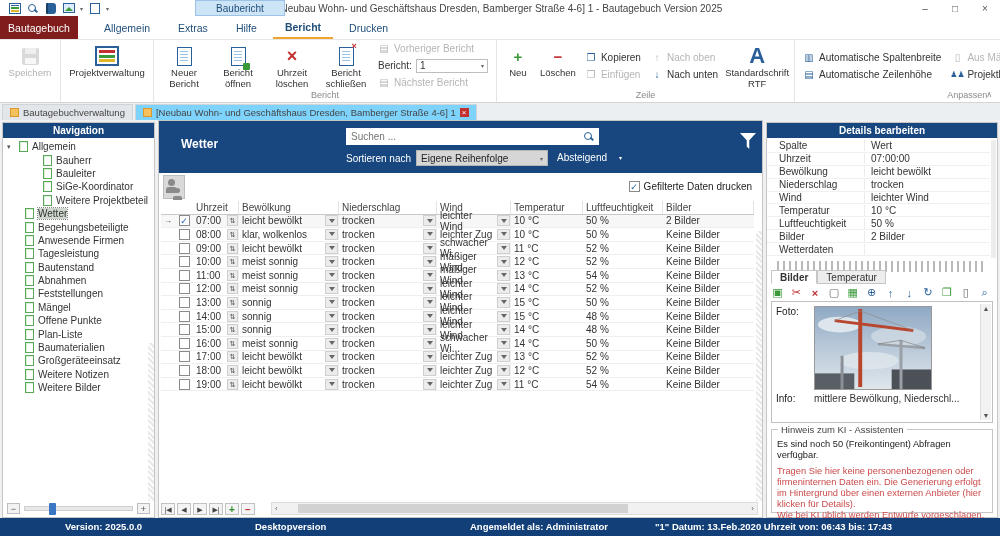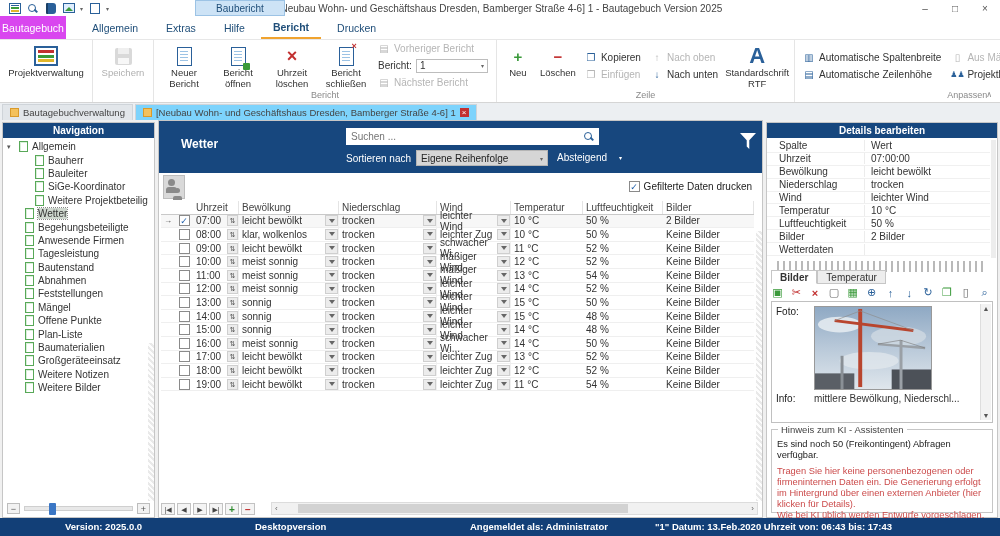--- a/index.html
+++ b/index.html
@@ -20,21 +20,21 @@
   .ic-pic::after { content:""; position:absolute; left:1px; bottom:1px; border-left:4px solid transparent; border-right:4px solid transparent; border-bottom:4px solid #3a9a3a; }
   .ic-clip { width:10px; height:11px; border:1px solid #2a6099; background:#fff; }
   .qdrop { font-size:6px; color:#666; }
   .ctxtab { position:absolute; left:195px; top:0; width:90px; height:16px; background:#cde3f6; border:1px solid #9cc3e5; color:#1f4e79; display:flex; align-items:center; justify-content:center; font-size:10px; }
   .wtitle { position:absolute; left:0; right:0; top:0; height:16px; display:flex; align-items:center; justify-content:center; font-size:10px; color:#444; pointer-events:none; }
   .wctrls { position:absolute; right:0; top:0; height:16px; display:flex; }
   .wbtn { width:30px; height:16px; display:flex; align-items:center; justify-content:center; color:#555; font-size:10px; }
 
   
   .menubar { position:absolute; left:0; top:16px; width:1000px; height:24px; background:#fff; display:flex; align-items:stretch; border-bottom:1px solid #e7e7e7; }
-  .appbtn { width:66px; background:#d946ef; color:#fff; display:flex; align-items:center; justify-content:center; font-size:10.5px; }
+  .appbtn { width:78px; background:#7f1d1d; color:#fff; display:flex; align-items:center; justify-content:center; font-size:10.5px; }
   .mtabs { display:flex; align-items:stretch; margin-left:14px; gap:4px; }
   .mtab { padding:0 12px; display:flex; align-items:center; color:#1f4e79; font-size:10.5px; }
   .mtab.active { font-weight:bold; border-bottom:2px solid #f0a32f; }
 
   
   .ribbon { position:absolute; left:0; top:40px; width:1000px; height:63px; background:#fff; border-bottom:1px solid #d5d5d5; display:flex; }
   .rgroup { display:flex; flex-direction:column; border-right:1px solid #e5e5e5; padding:1px 3px 0 3px; }
   .rgc { flex:1; display:flex; align-items:stretch; }
   .rgl { height:12px; font-size:9px; color:#8a8a8a; text-align:center; line-height:11px; }
   .bigbtn { width:54px; display:flex; flex-direction:column; align-items:center; padding-top:3px; }
@@ -76,21 +76,21 @@
   .main { position:absolute; left:0; top:120px; width:1000px; height:398px; }
   .panel { position:absolute; background:#fff; border:1px solid #c6c6c6; }
   .bluehdr { background:#17477e; color:#fff; font-weight:bold; text-align:center; }
 
   
   .nav { left:2px; top:2px; width:153px; height:396px; }
   .navhdr { height:15px; font-size:10px; line-height:15px; }
   .ntree { position:absolute; top:17px; left:0; right:6px; bottom:16px; overflow:hidden; }
   .nitem { height:13.4px; display:flex; align-items:center; gap:4px; padding-left:22px; color:#333; white-space:nowrap; }
   .nitem.root { padding-left:4px; }
-  .nitem.child { padding-left:32px; }
+  .nitem.child { padding-left:40px; }
   .chev { font-size:7px; color:#555; width:8px; }
   .nico { width:9px; height:11px; background:#fff; border:1px solid #58a858; box-shadow:inset 1px 1px 0 #d9f0d9; flex:none; }
   .nitem.sel .lbl { background:#cfd8cf; outline:1px dotted #888; }
   .navscroll { position:absolute; right:0; top:220px; bottom:16px; width:6px; background:repeating-linear-gradient(45deg,#e9e9e9 0 2px,#fdfdfd 2px 4px); }
   .navslider { position:absolute; left:4px; right:4px; bottom:2px; height:13px; display:flex; align-items:center; gap:4px; }
   .zbtn { width:13px; height:11px; border:1px solid #bdbdbd; background:#f2f2f2; text-align:center; line-height:10px; font-size:9px; color:#555; }
   .ztrack { flex:1; height:5px; background:#e8e8e8; border:1px solid #cfcfcf; position:relative; }
   .zthumb { position:absolute; left:22%; top:-4px; width:7px; height:12px; background:#3a76c4; border-radius:1px; }
 
   
@@ -219,40 +219,40 @@
         <div class="mtab">Extras</div>
         <div class="mtab">Hilfe</div>
         <div class="mtab active">Bericht</div>
         <div class="mtab">Drucken</div>
       </div>
   </div>
 
   <div class="ribbon">
     <div class="rgroup">
       <div class="rgc">
+        <div class="bigbtn dis">
+          <span class="bicon">
+              <span class="ic-save"></span>
+            </span>
+          <span class="blabel">Speichern</span>
+        </div>
+      </div>
+      <div class="rgl"></div>
+    </div>
+    <div class="rgroup">
+      <div class="rgc">
         <div class="bigbtn" style="width:86px">
           <span class="bicon">
               <span class="ic-projbars">
                 <i style="background:#c23030"></i>
                 <i style="background:#3a9a3a"></i>
                 <i style="background:#e0b62a"></i>
               </span>
             </span>
           <span class="blabel">Projektverwaltung</span>
-        </div>
-      </div>
-      <div class="rgl"></div>
-    </div>
-    <div class="rgroup">
-      <div class="rgc">
-        <div class="bigbtn dis">
-          <span class="bicon">
-              <span class="ic-save"></span>
-            </span>
-          <span class="blabel">Speichern</span>
         </div>
       </div>
       <div class="rgl"></div>
     </div>
     <div class="rgroup">
       <div class="rgc">
         <div class="bigbtn">
           <span class="bicon">
               <span class="ic-doc"></span>
             </span>

